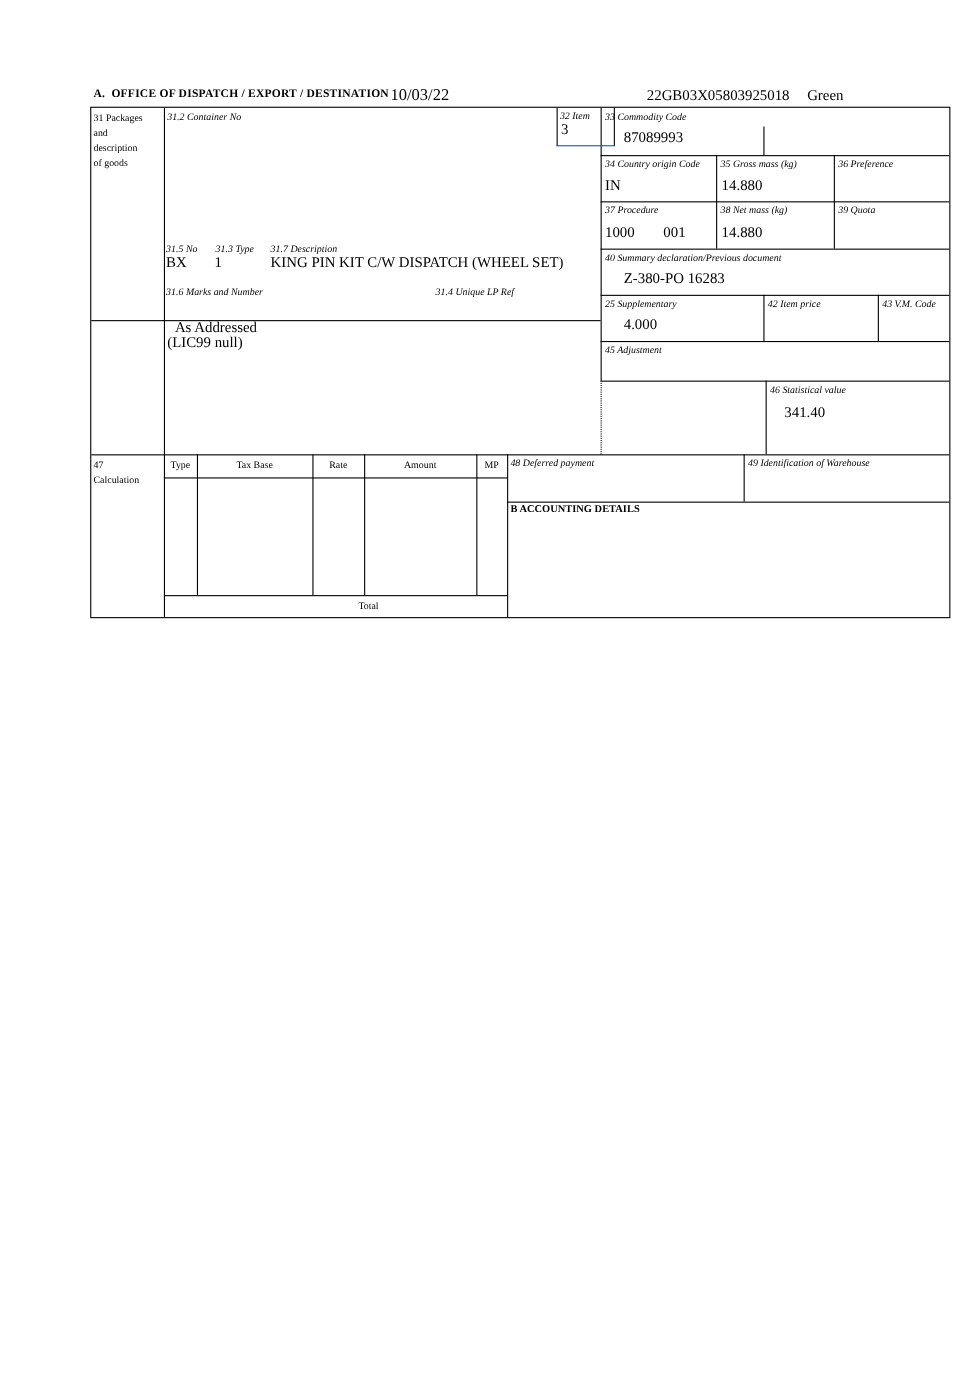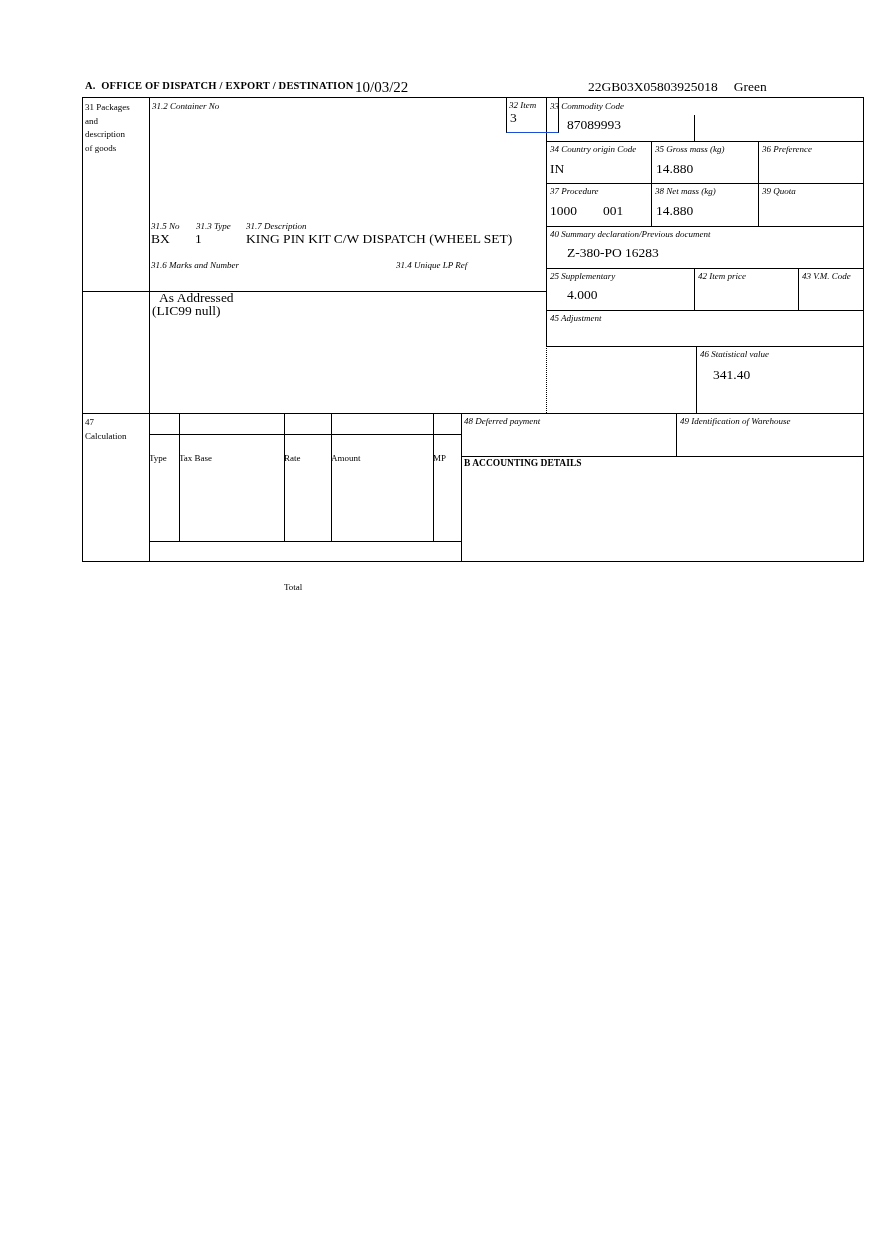--- a/index.html
+++ b/index.html
@@ -6,21 +6,21 @@
   .page{position:relative;width:882px;height:1250px;background:#fff;color:#000;
         font-family:"Liberation Serif",serif;overflow:hidden;}
   .abs{position:absolute;}
   .lbl{position:absolute;font-size:9px;line-height:10px;white-space:nowrap;font-style:italic;}
   .lblblock{position:absolute;font-size:9px;line-height:13.5px;}
   .val{position:absolute;font-size:13.5px;line-height:14px;white-space:nowrap;}
   .form{position:absolute;left:82px;top:97px;width:780px;height:463px;border:1px solid #000;}
   .hl{position:absolute;height:1px;background:#000;}
   .vl{position:absolute;width:1px;background:#000;}
   .vld{position:absolute;width:0;border-left:1px dotted #000;}
-  .cellhead{position:absolute;font-size:9px;line-height:10px;margin-top:36px;}
+  .cellhead{position:absolute;font-size:9px;line-height:10px;text-align:center;}
   .boldhead{position:absolute;font-weight:bold;font-size:10.5px;letter-spacing:0.2px;white-space:nowrap;}
   .bbold{position:absolute;font-weight:bold;font-size:9.5px;white-space:nowrap;}
 </style>
 </head>
 <body>
 
 <div class="page">
 
   <div class="boldhead" style="left:85px;top:80px;">A.&nbsp;&nbsp;OFFICE OF DISPATCH / EXPORT / DESTINATION</div>
   <div class="abs" style="left:355px;top:79px;font-size:15px;">10/03/22</div>

